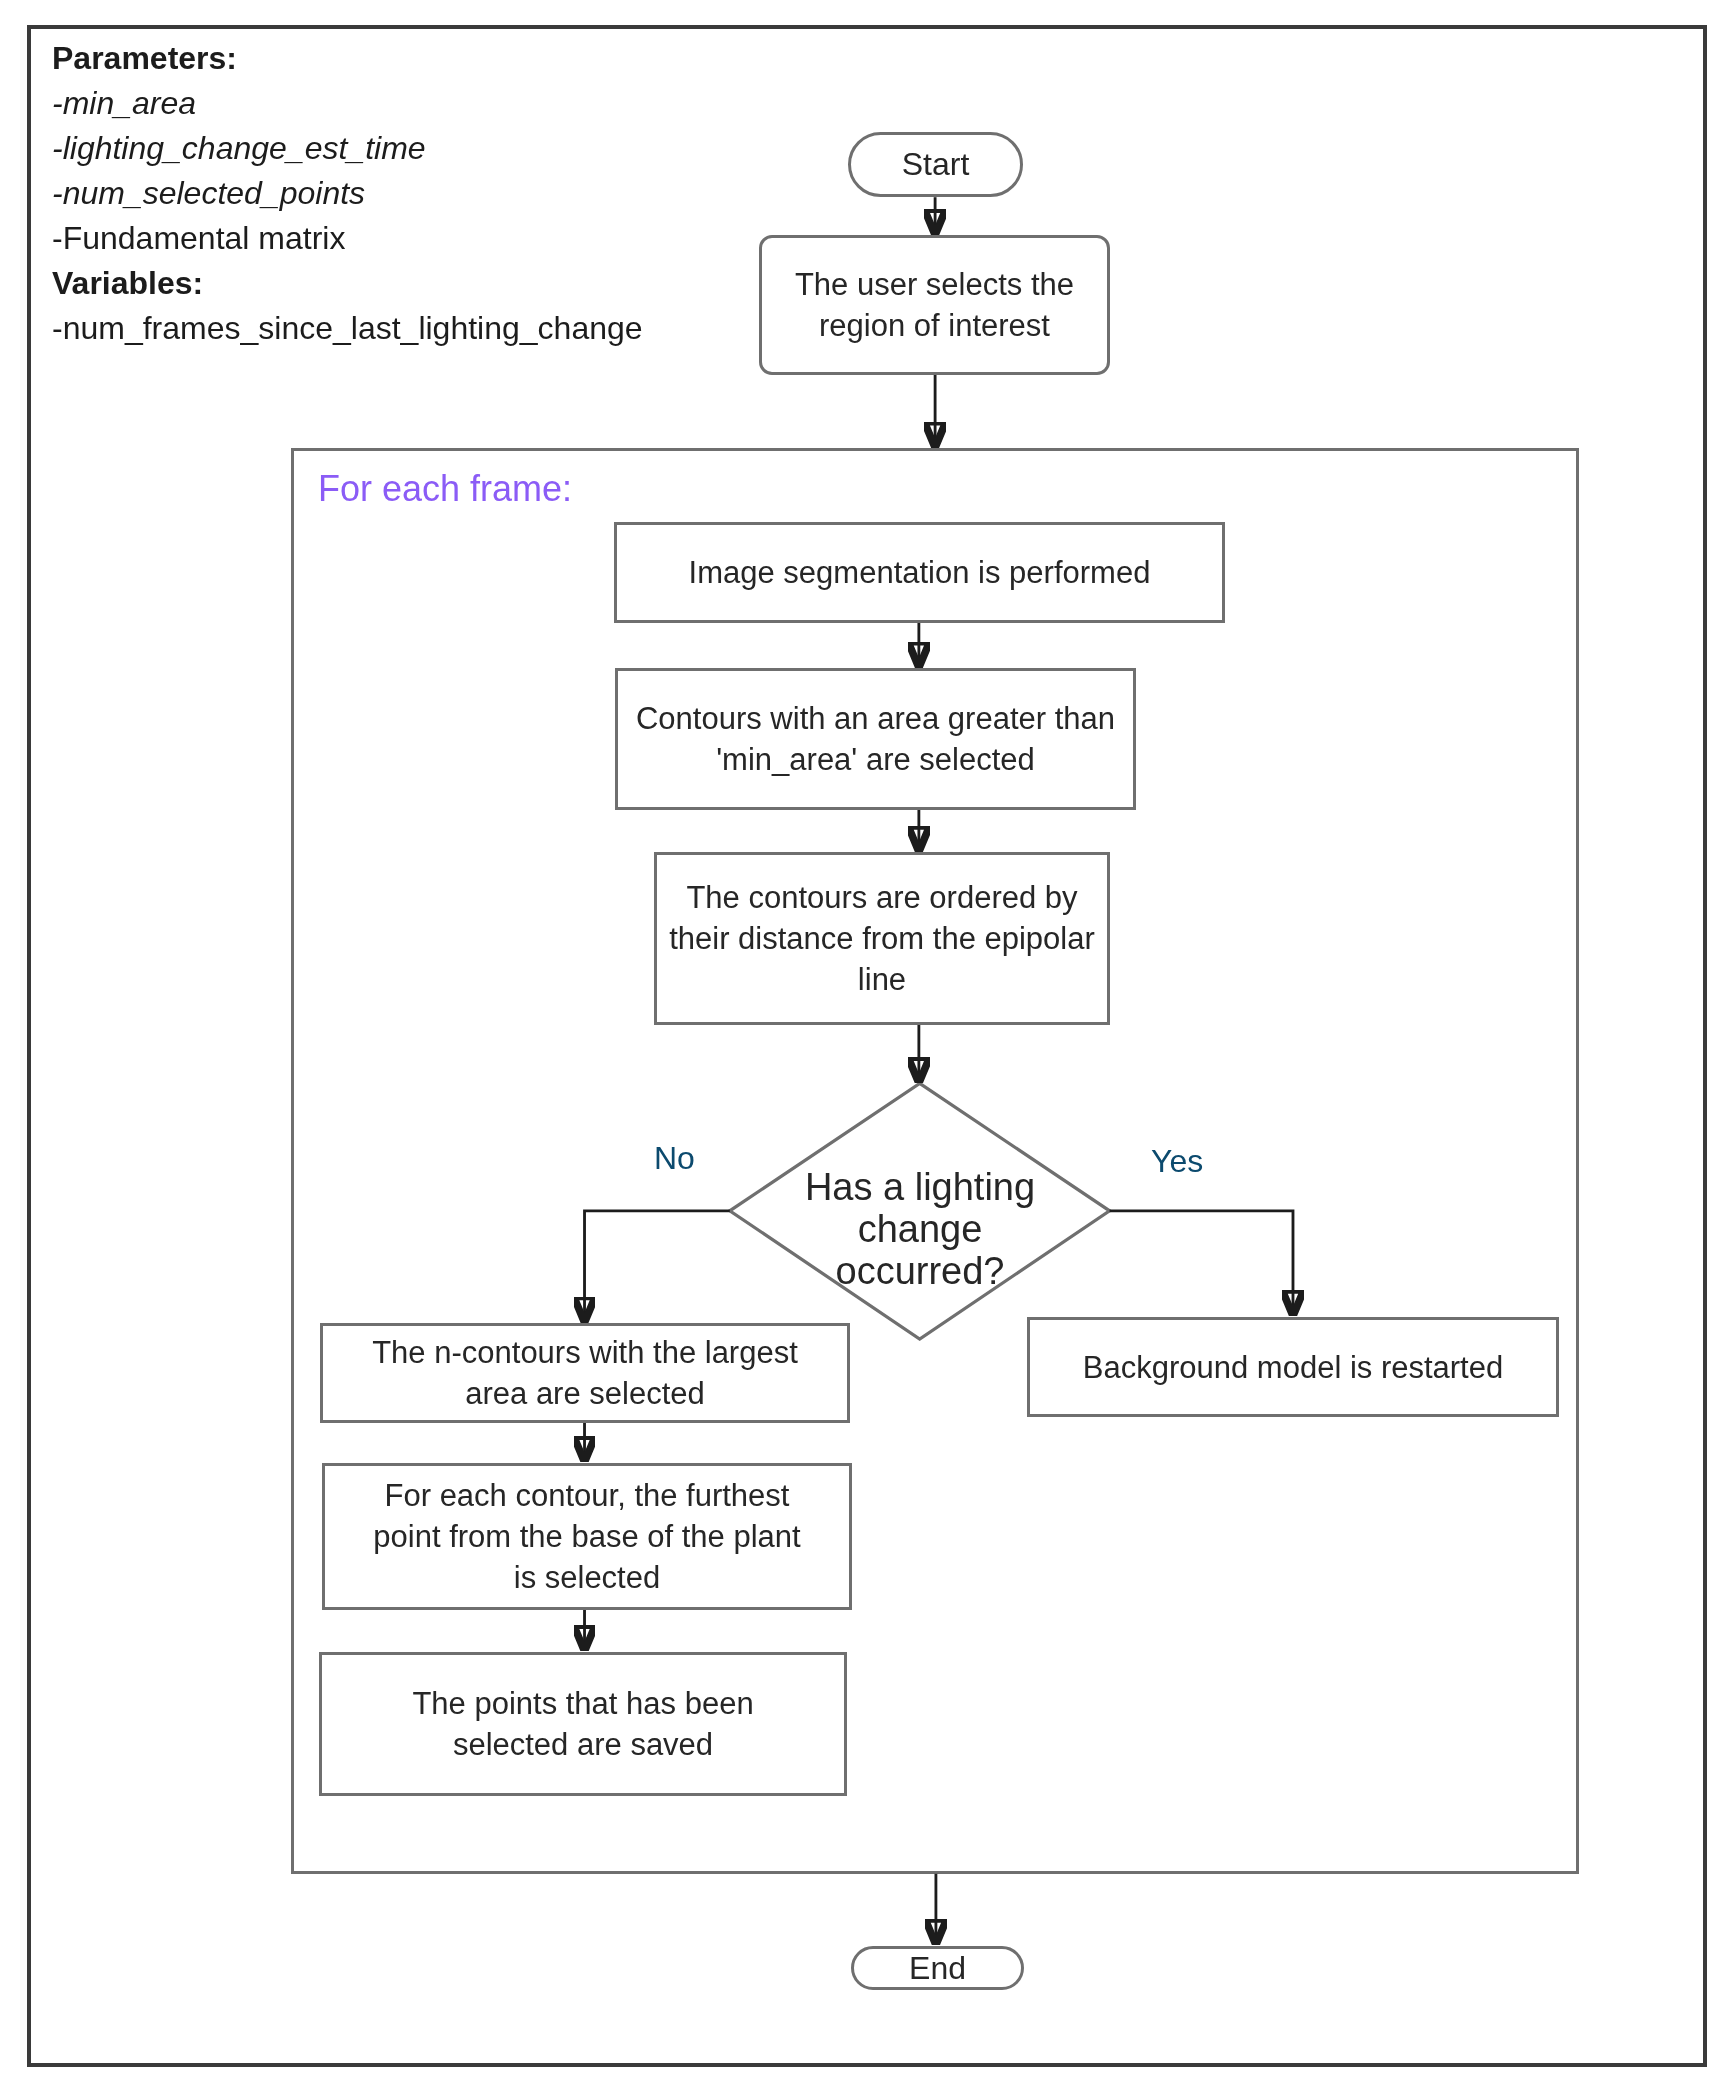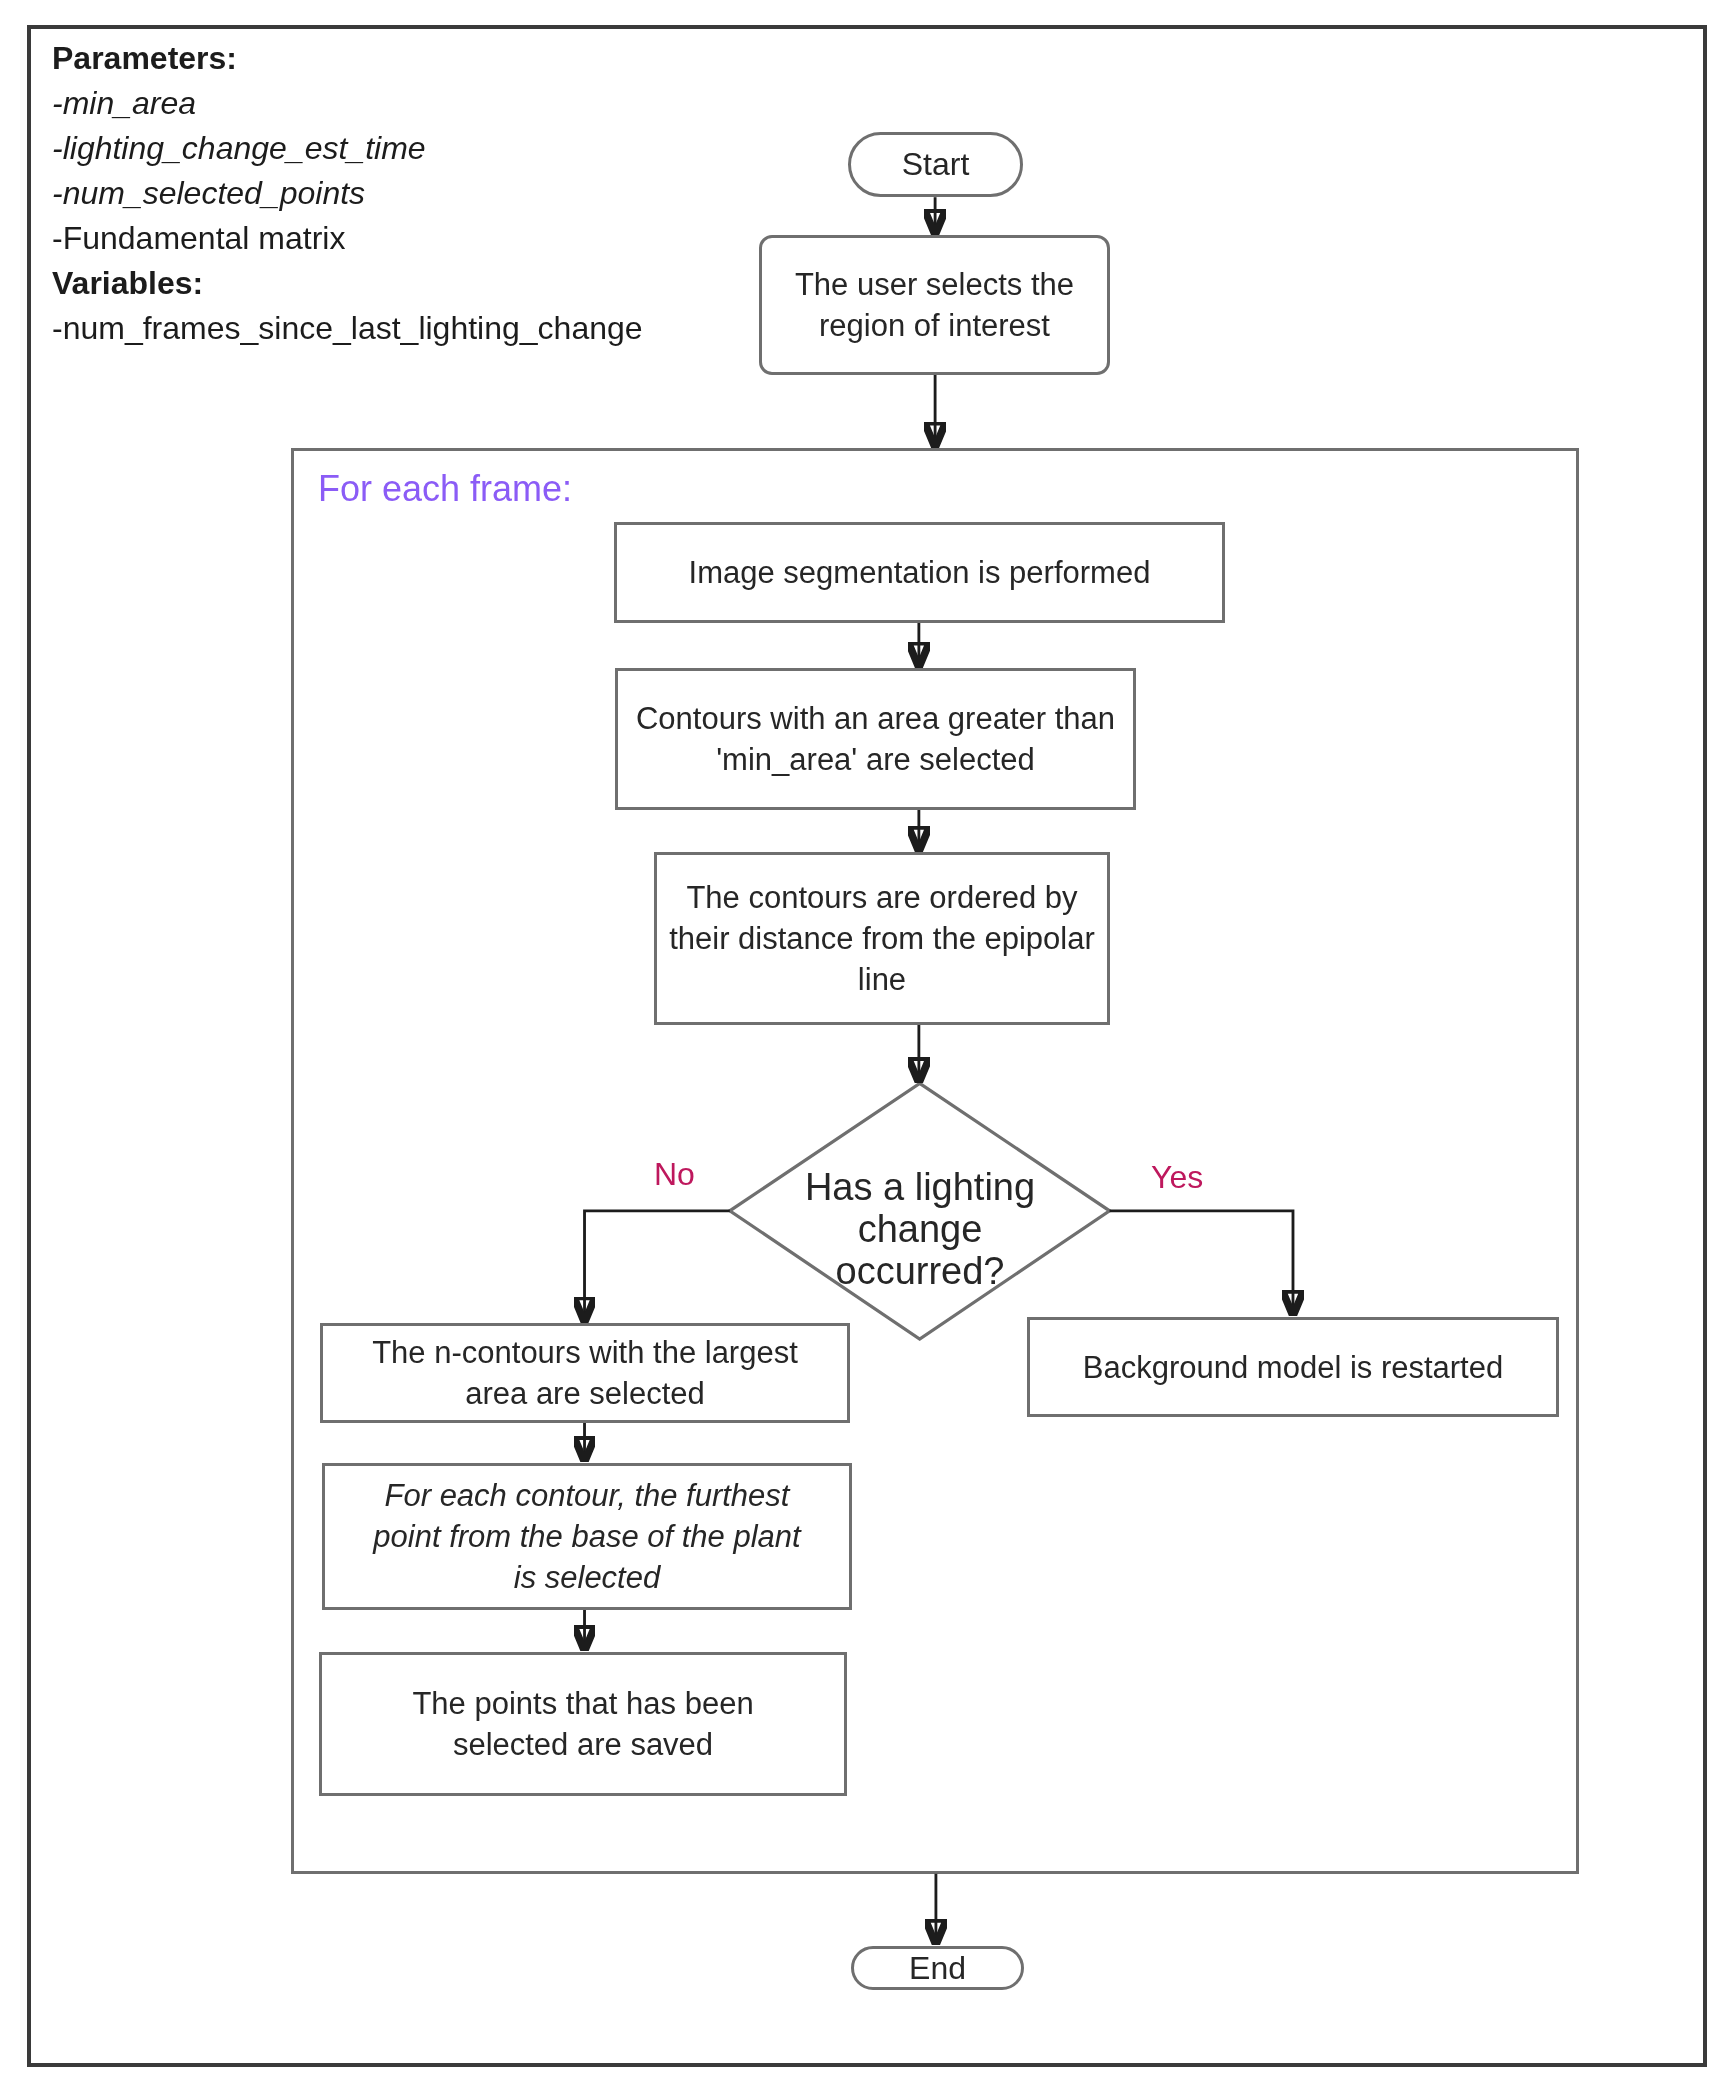--- a/index.html
+++ b/index.html
@@ -46,33 +46,33 @@
     position:absolute; left:318px; top:468px;
     font-size:36px; color:#8b5cf6; white-space:nowrap;
   }
 
   .diamond-text {
     position:absolute; left:782px; top:1166px; width:276px;
     text-align:center; white-space:pre-line;
     font-size:38px; line-height:42px; color:#262626;
   }
   .branch-label {
-    position:absolute; font-size:32px; color:#be185d; white-space:nowrap;margin-top:16px;
+    position:absolute; font-size:32px; color:#0c4a6e; white-space:nowrap;
   }
   .branch-label.no  { left:654px;  top:1140px; }
   .branch-label.yes { left:1151px; top:1143px; }
 
   
   .n-start  { left:848px; top:132px;  width:175px; height:65px; }
   .n-roi    { left:759px;  top:235px;  width:351px; height:140px;border-radius:13px; }
   .n-seg    { left:614px;  top:522px;  width:611px; height:101px; }
   .n-minarea{ left:615px;  top:668px;  width:521px; height:142px; }
   .n-order  { left:654px;  top:852px; width:456px; height:173px; }
   .n-ncont  { left:320px;  top:1323px; width:530px; height:100px; }
-  .n-furth  { left:322px;  top:1463px; width:530px; height:147px;font-style:italic; }
+  .n-furth  { left:322px;  top:1463px; width:530px; height:147px; }
   .n-saved  { left:319px;  top:1652px; width:528px; height:144px; }
   .n-bg     { left:1027px; top:1317px; width:532px; height:100px; }
   .n-end    { left:851px; top:1946px; width:173px; height:44px; }
 </style>
 </head>
 <body>
 
 <div class="page">
   <div class="outer-border"></div>
 

